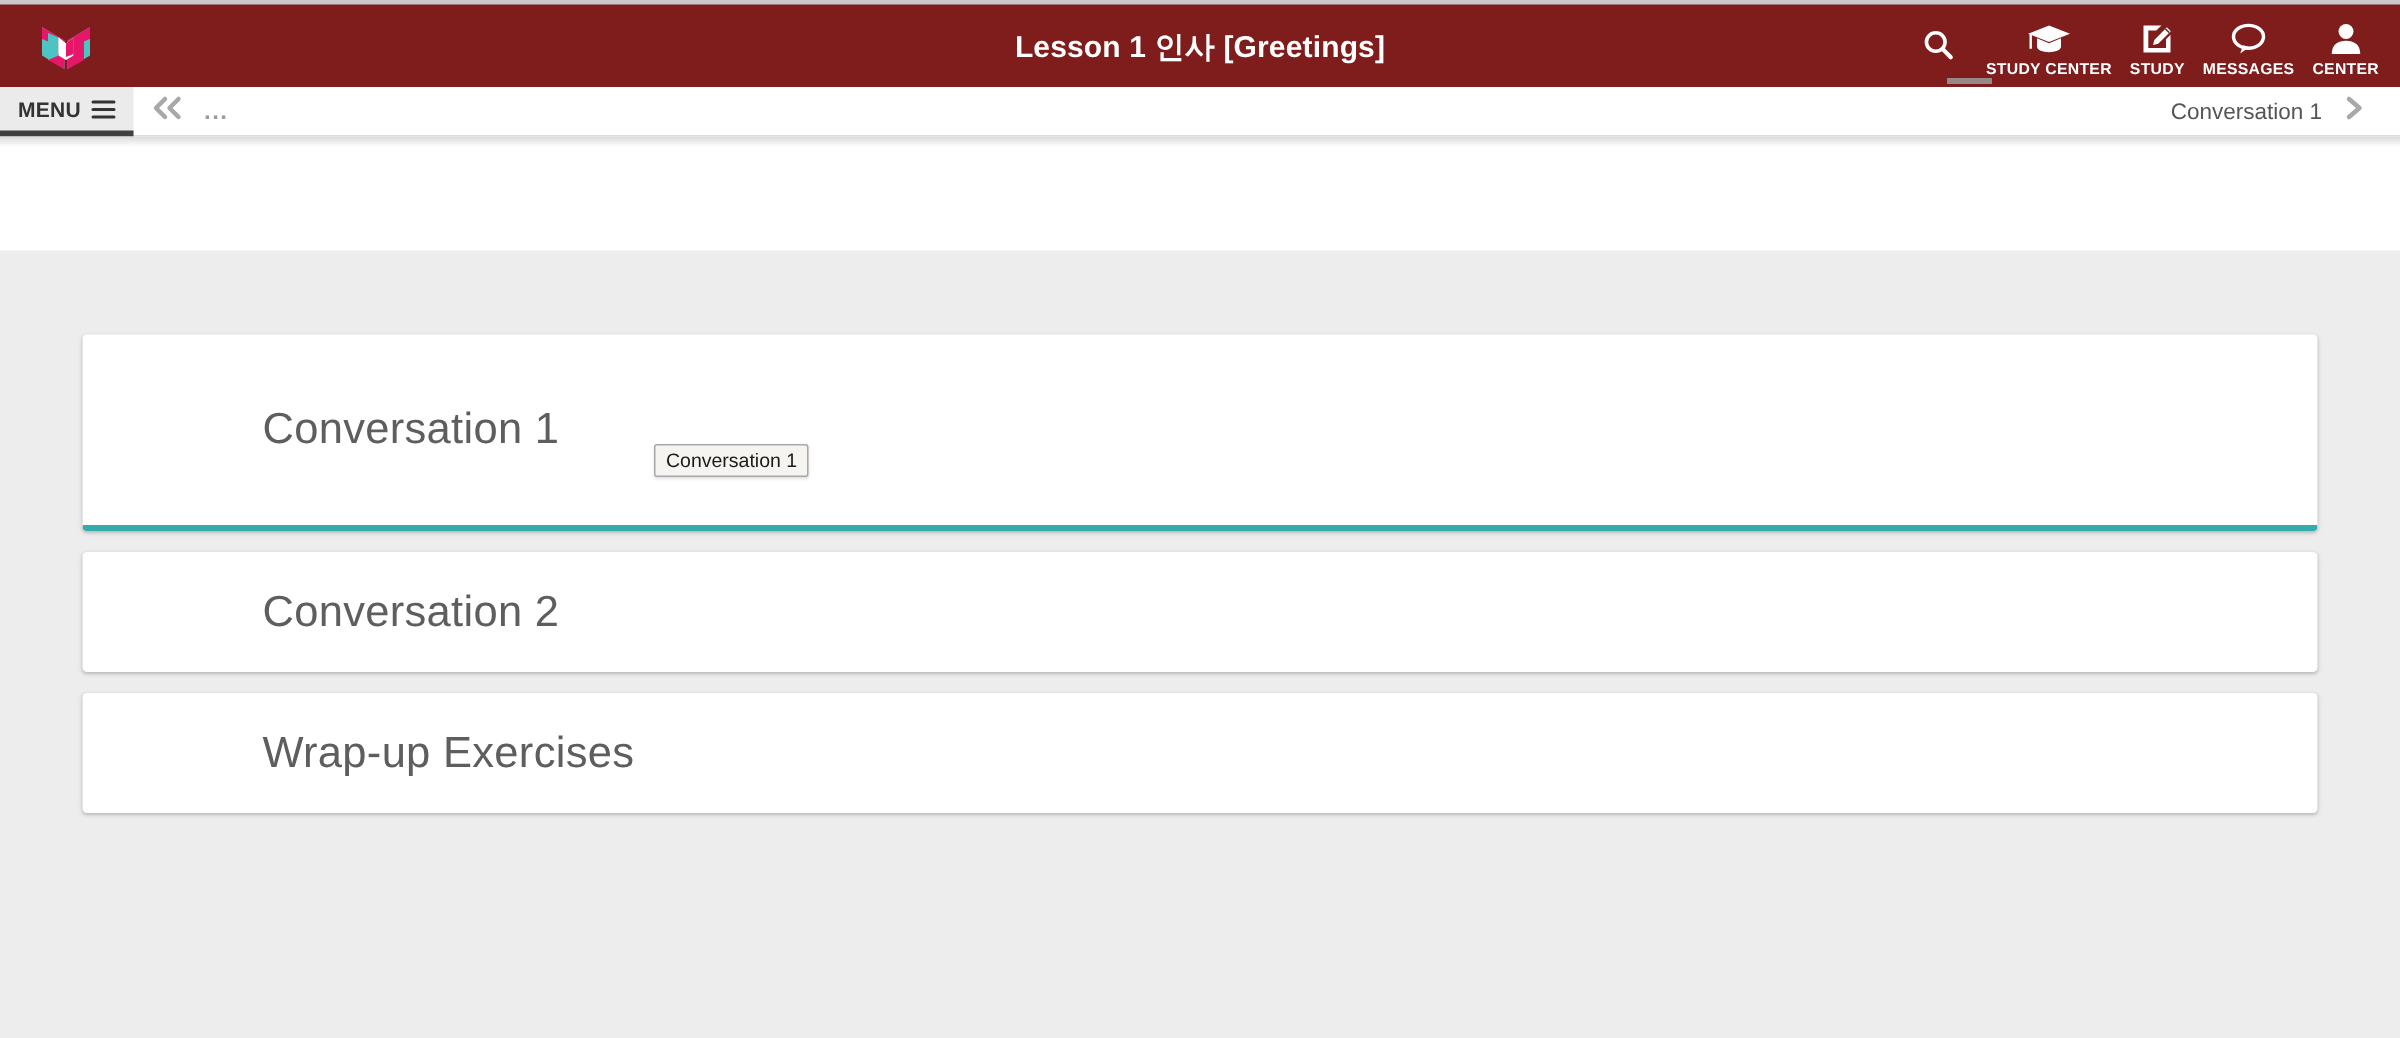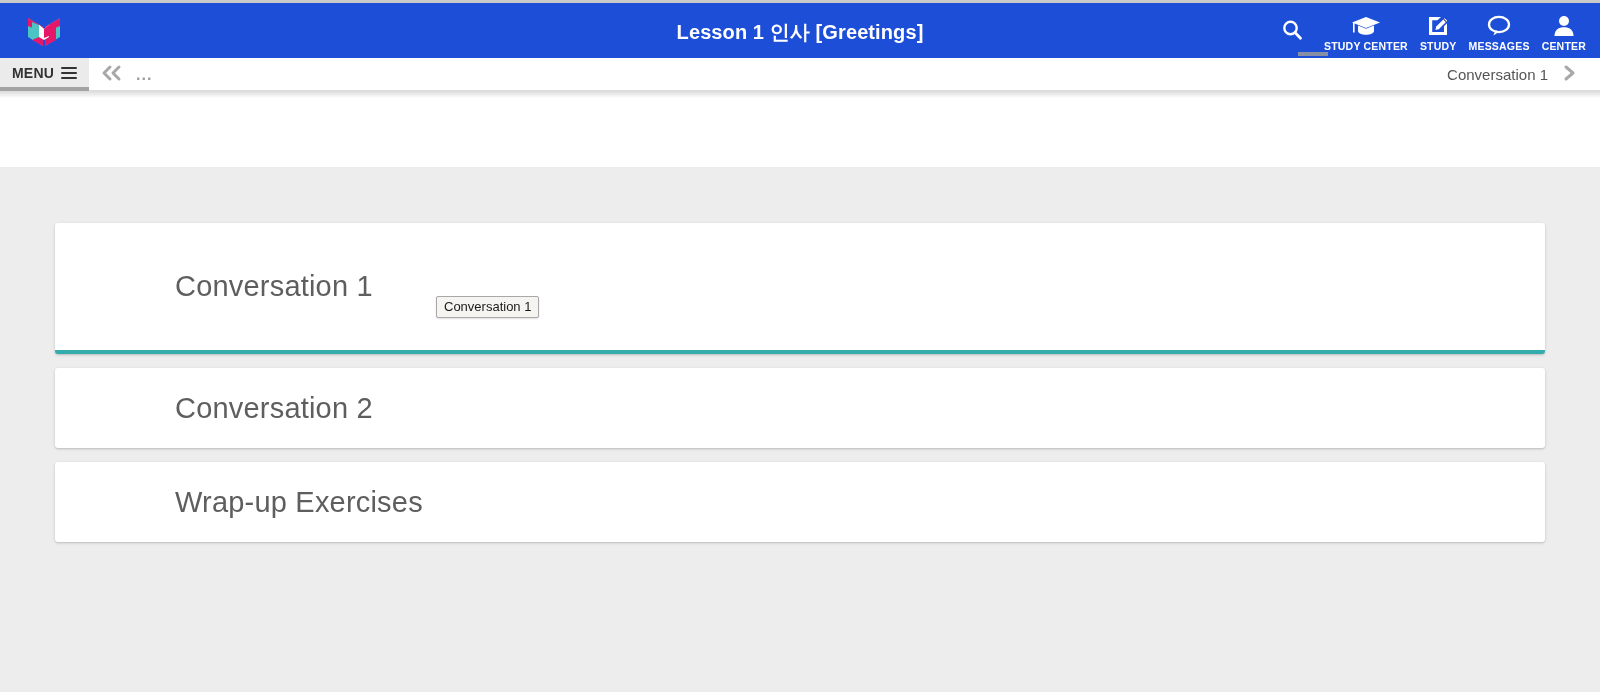--- a/index.html
+++ b/index.html
@@ -6,21 +6,21 @@
   html, body {
     width:1600px; height:692px;
     background:#ffffff;
     font-family:"Liberation Sans", sans-serif;
     overflow:hidden;
   }
 
   
   .app-header{
     position:absolute; left:0; top:0; width:1600px; height:58px;
-    background:#1d4ed8;
+    background:#7f1d1d;
     border-top:3px solid #c9c9c9;
   }
   .brand-logo{
     position:absolute; left:26px; top:13px; width:36px; height:32px;
   }
   .header-title{
     position:absolute; left:0; top:0; width:1600px; height:58px;
     line-height:58px; text-align:center;
     color:#ffffff; font-size:20px; font-weight:bold;
     letter-spacing:.1px;
@@ -54,21 +54,21 @@
 
   
   .crumb-bar{
     position:absolute; left:0; top:58px; width:1600px; height:33px;
     background:#ffffff;
     border-bottom:1px solid #dcdcdc;
   }
   .menu-button{
     position:absolute; left:0; top:0; width:89px; height:33px;
     background:#ebebeb;
-    border-bottom:4px solid #a3a3a3;
+    border-bottom:4px solid #404040;
     display:flex; align-items:center; justify-content:center;
     gap:7px; cursor:pointer;
   }
   .menu-button .menu-text{
     font-size:14px; font-weight:bold; color:#333333; letter-spacing:.2px;
   }
   .hamburger{ display:inline-block; width:16px; }
   .hamburger i{
     display:block; height:2px; background:#333333; margin:3px 0; border-radius:1px;
   }

